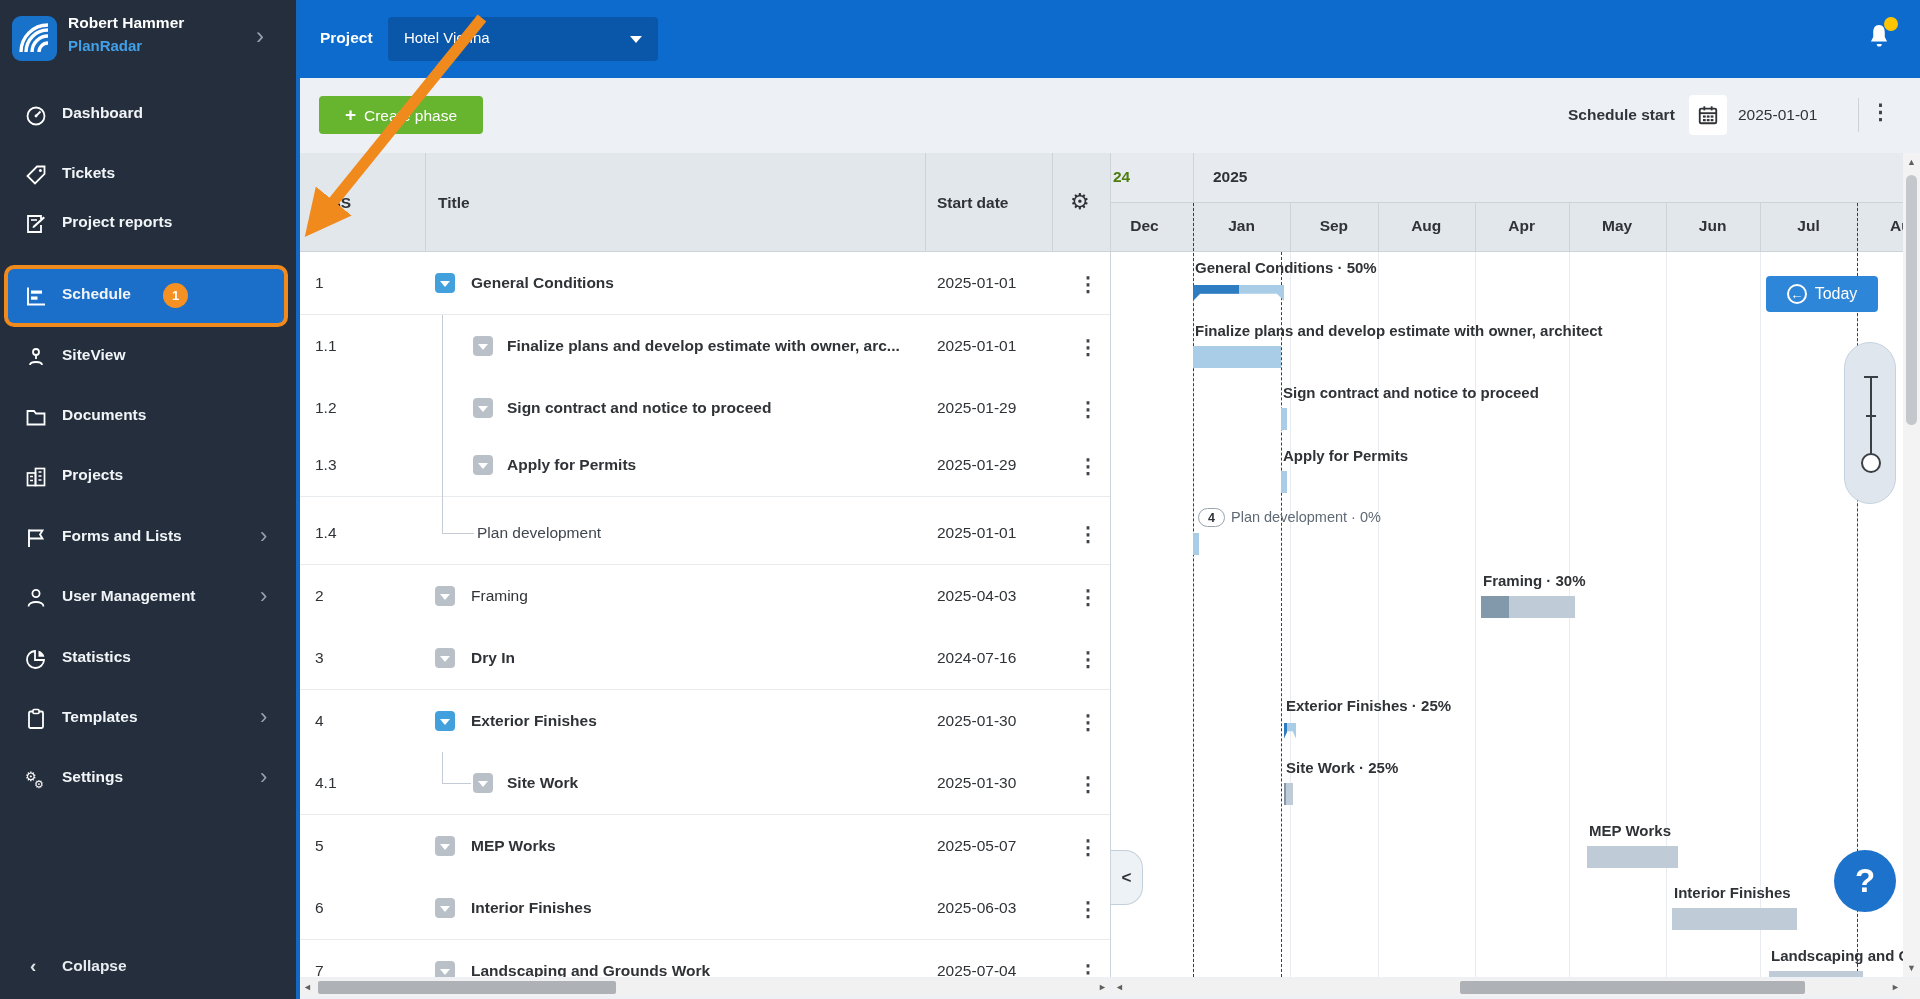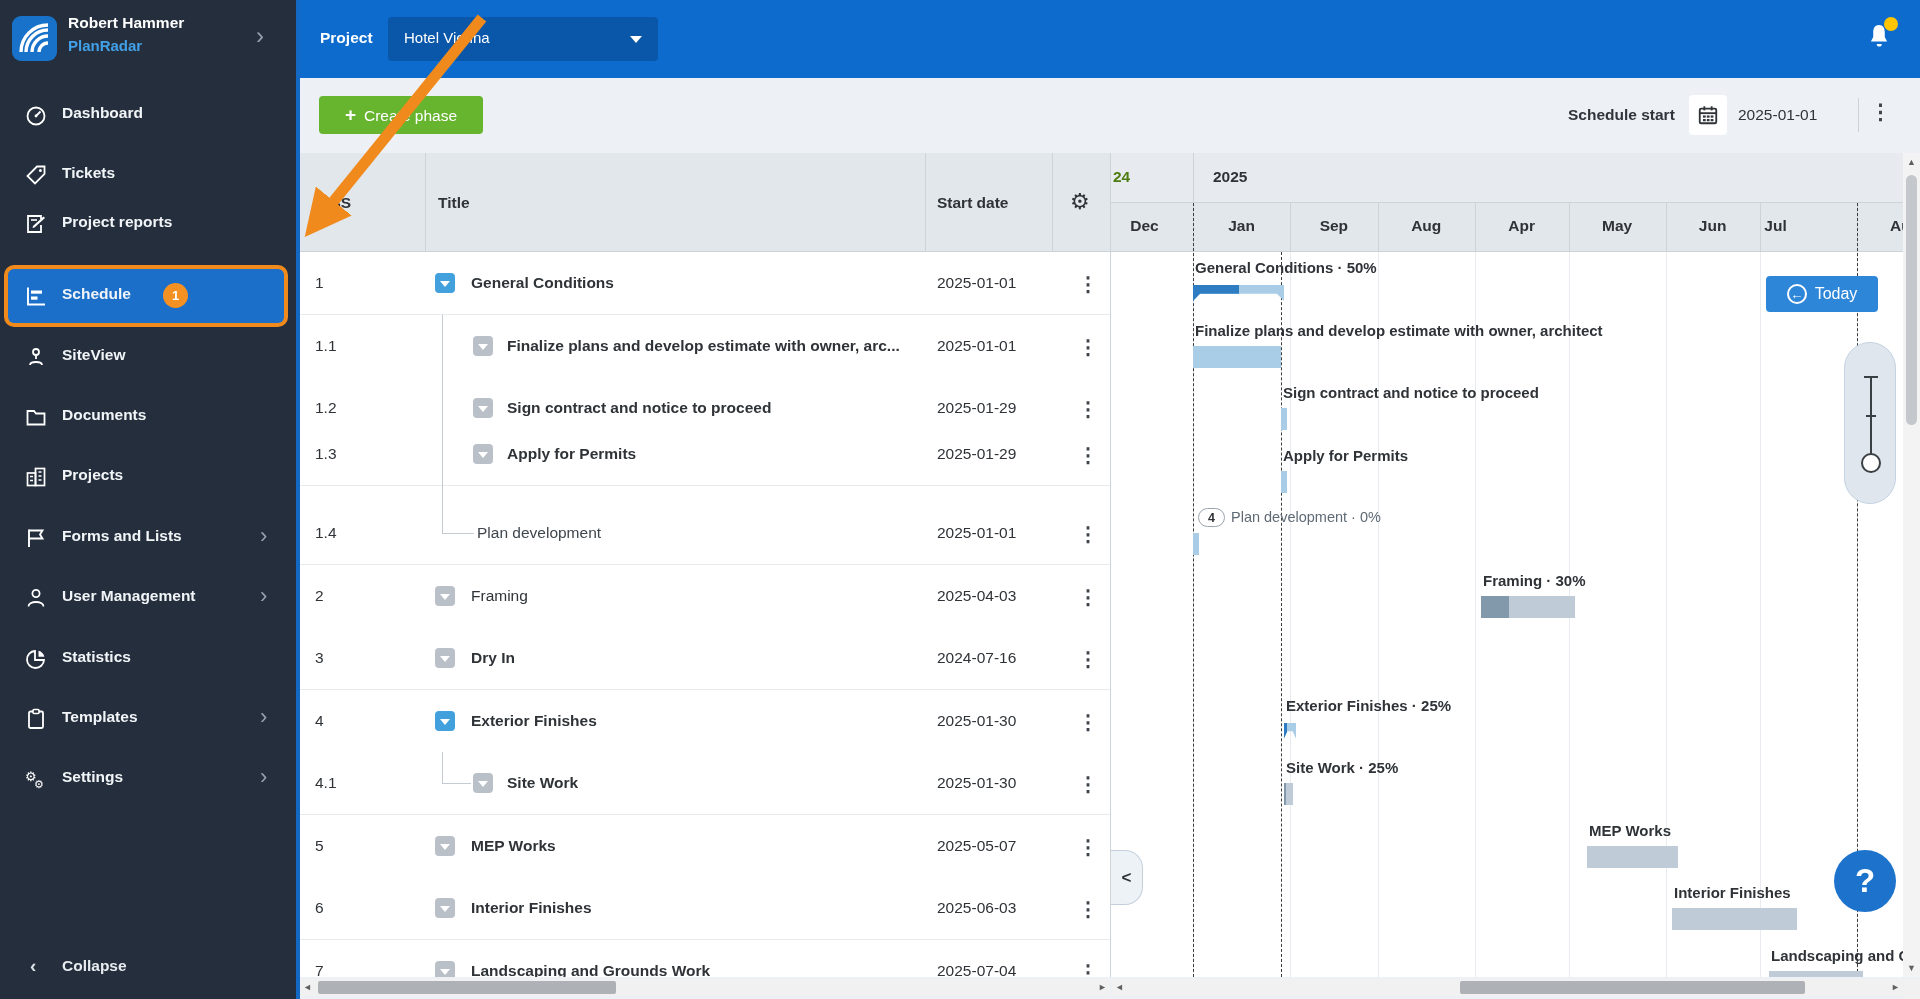--- a/index.html
+++ b/index.html
@@ -314,21 +314,21 @@
         </div>
         <div class="trow" style="top: 125px;">
           <span class="wbs">1.2</span>
           <span class="cbox" style="left: 173px; background: rgb(185, 192, 199);">
             <span class="tri"></span>
           </span>
           <span class="ttl" style="left: 207px; font-weight: bold;">Sign contract and notice to proceed</span>
           <span class="sdate">2025-01-29</span>
           <span class="kebab">⋮</span>
         </div>
-        <div class="trow" style="top: 171px;">
+        <div class="trow" style="top: 182px;">
           <span class="wbs">1.3</span>
           <span class="cbox" style="left: 173px; background: rgb(185, 192, 199);">
             <span class="tri"></span>
           </span>
           <span class="ttl" style="left: 207px; font-weight: bold;">Apply for Permits</span>
           <span class="sdate">2025-01-29</span>
           <span class="kebab">⋮</span>
         </div>
         <div class="trow" style="top: 250px;">
           <span class="wbs">1.4</span>
@@ -419,21 +419,21 @@
         <span class="g-month" style="left: 179.06px; width: 87.64px;">Sep</span>
         <div class="g-month-div" style="left: 179.06px;"></div>
         <span class="g-month" style="left: 266.7px; width: 97.03px;">Aug</span>
         <div class="g-month-div" style="left: 266.7px;"></div>
         <span class="g-month" style="left: 363.73px; width: 93.9px;">Apr</span>
         <div class="g-month-div" style="left: 363.73px;"></div>
         <span class="g-month" style="left: 457.63px; width: 97.03px;">May</span>
         <div class="g-month-div" style="left: 457.63px;"></div>
         <span class="g-month" style="left: 554.66px; width: 93.9px;">Jun</span>
         <div class="g-month-div" style="left: 554.66px;"></div>
-        <span class="g-month" style="left: 616px; width: 97.03px;">Jul</span>
+        <span class="g-month" style="left: 649px; width: 97.03px;">Jul</span>
         <div class="g-month-div" style="left: 648.56px;"></div>
         <span class="g-month" style="left: 745.59px; width: 97.03px;">Aug</span>
         <div class="g-month-div" style="left: 745.59px;"></div>
       </div>
     <div id="gbody">
         <div class="gridline" style="left: 82.03px; top: 99px; height: 725px;"></div>
         <div class="gridline" style="left: 179.06px; top: 99px; height: 725px;"></div>
         <div class="gridline" style="left: 266.7px; top: 99px; height: 725px;"></div>
         <div class="gridline" style="left: 363.73px; top: 99px; height: 725px;"></div>
         <div class="gridline" style="left: 457.63px; top: 99px; height: 725px;"></div>

